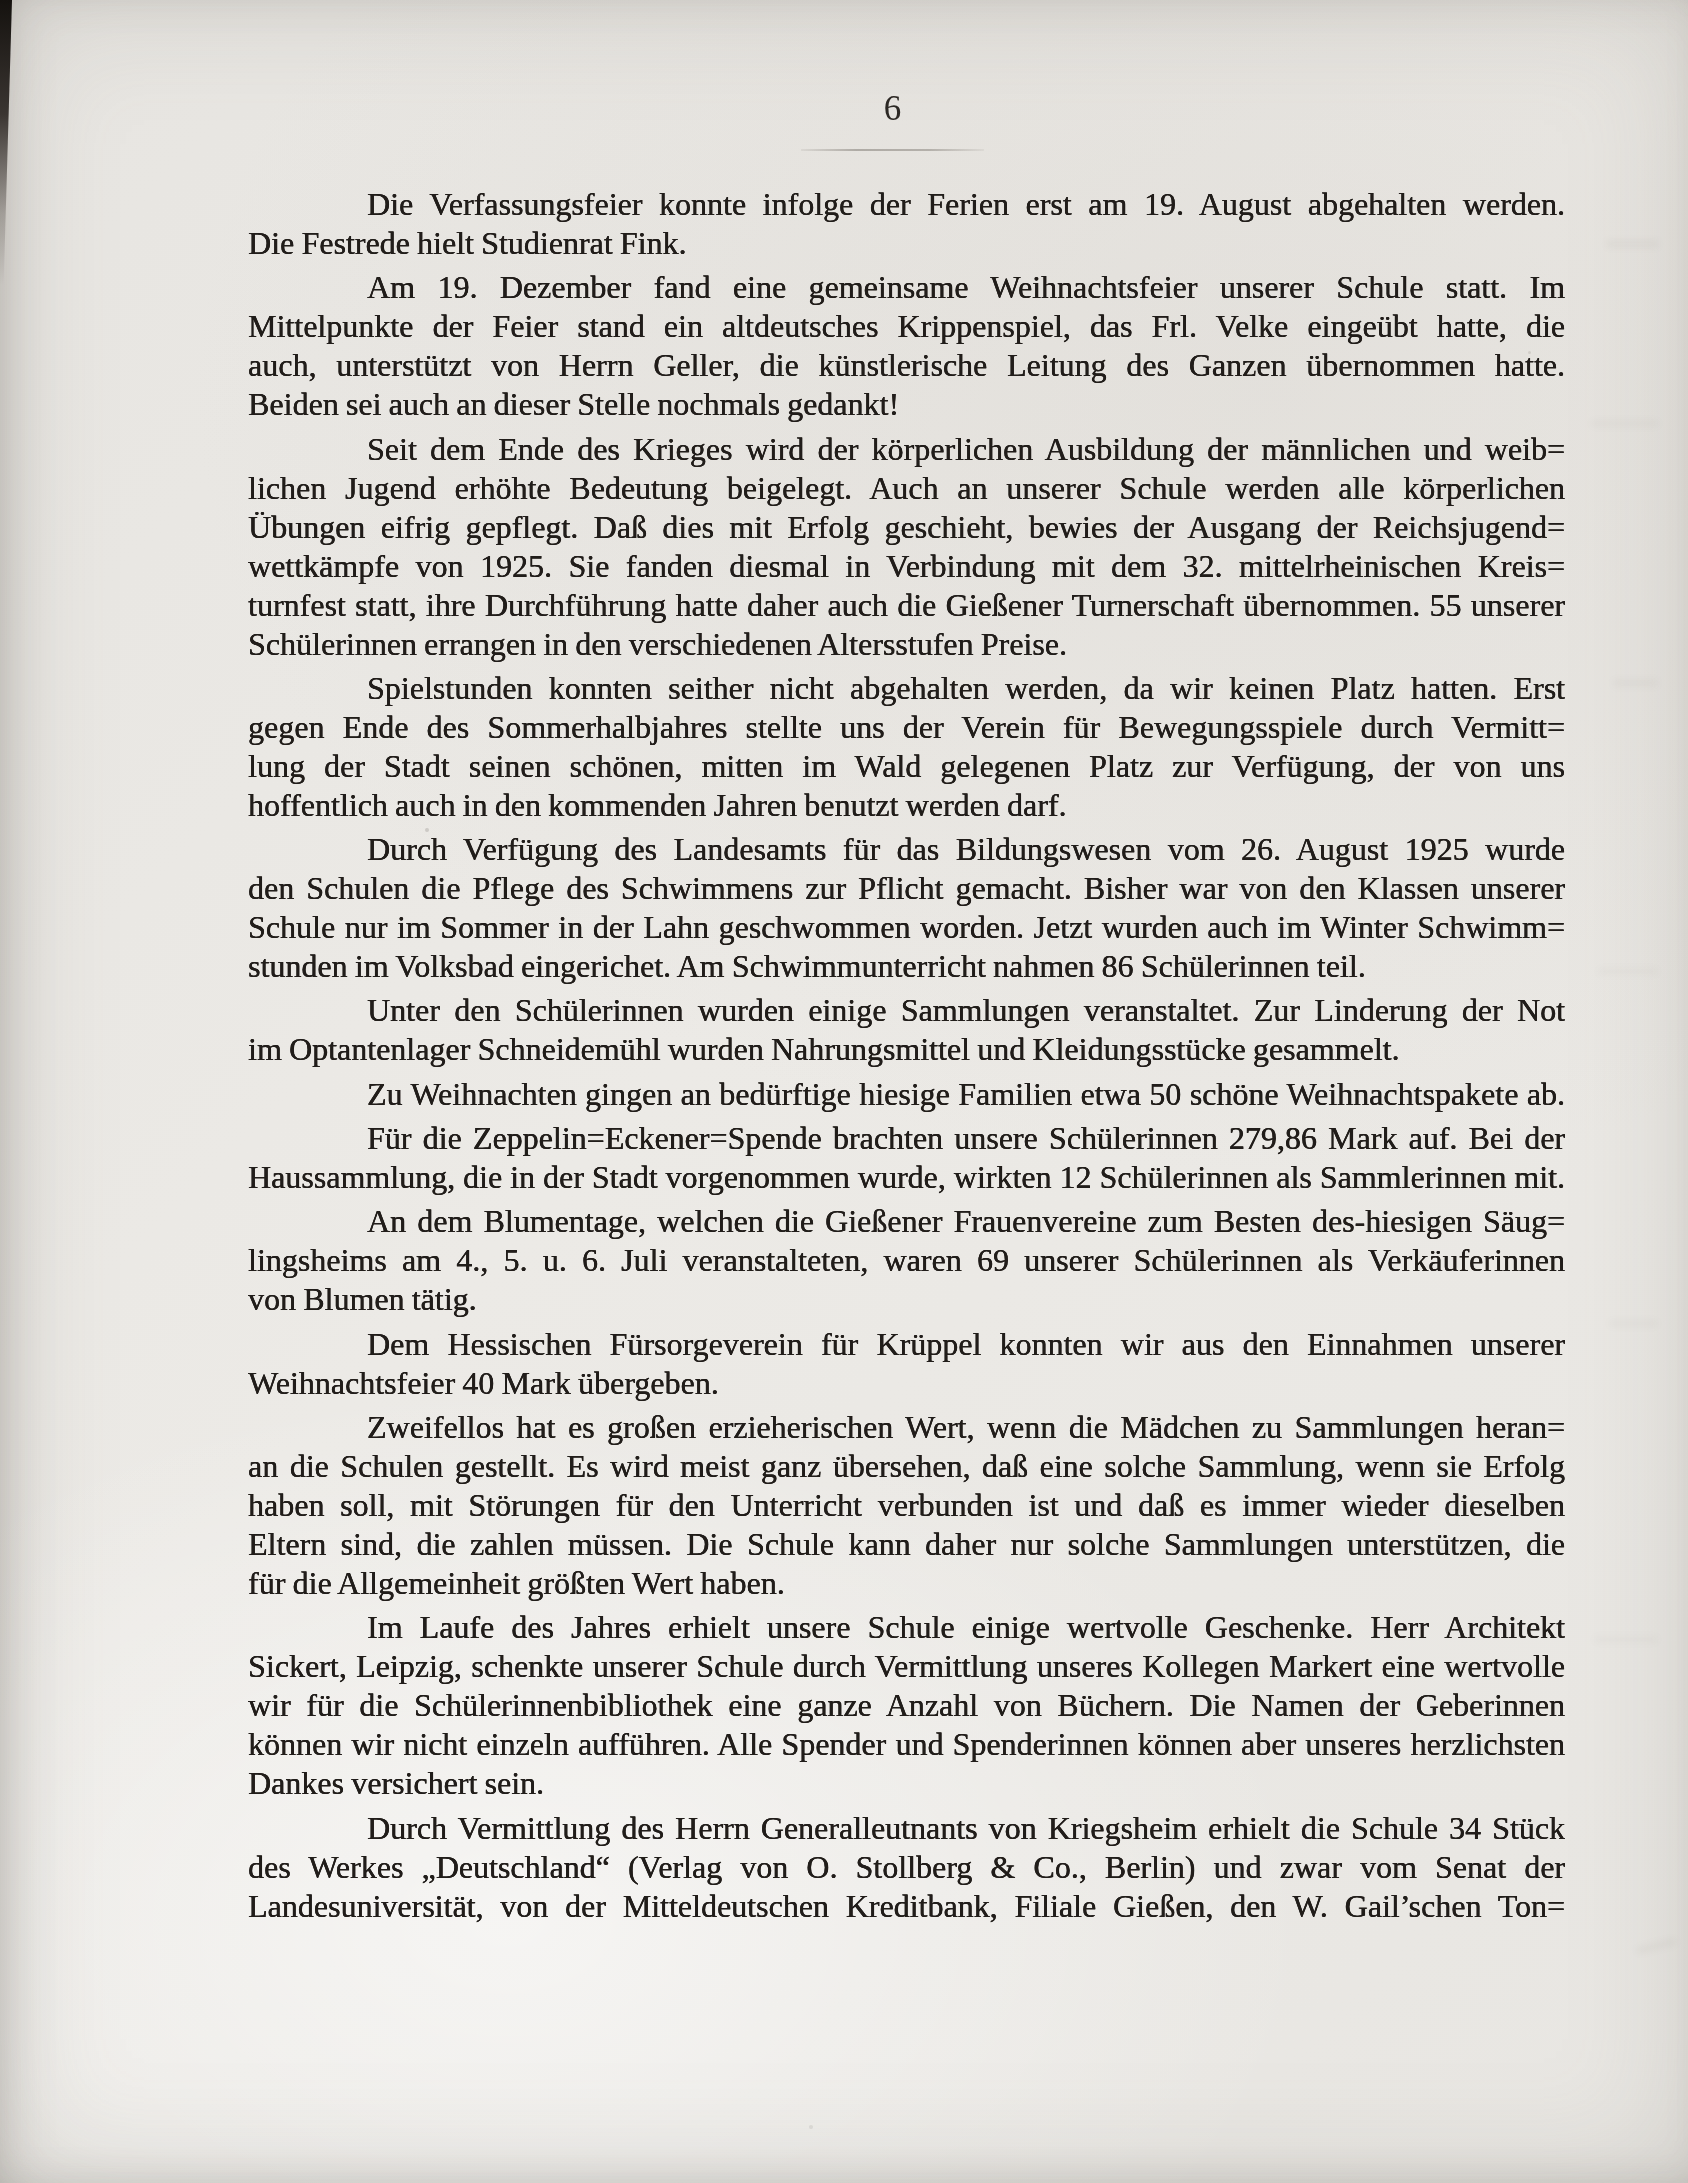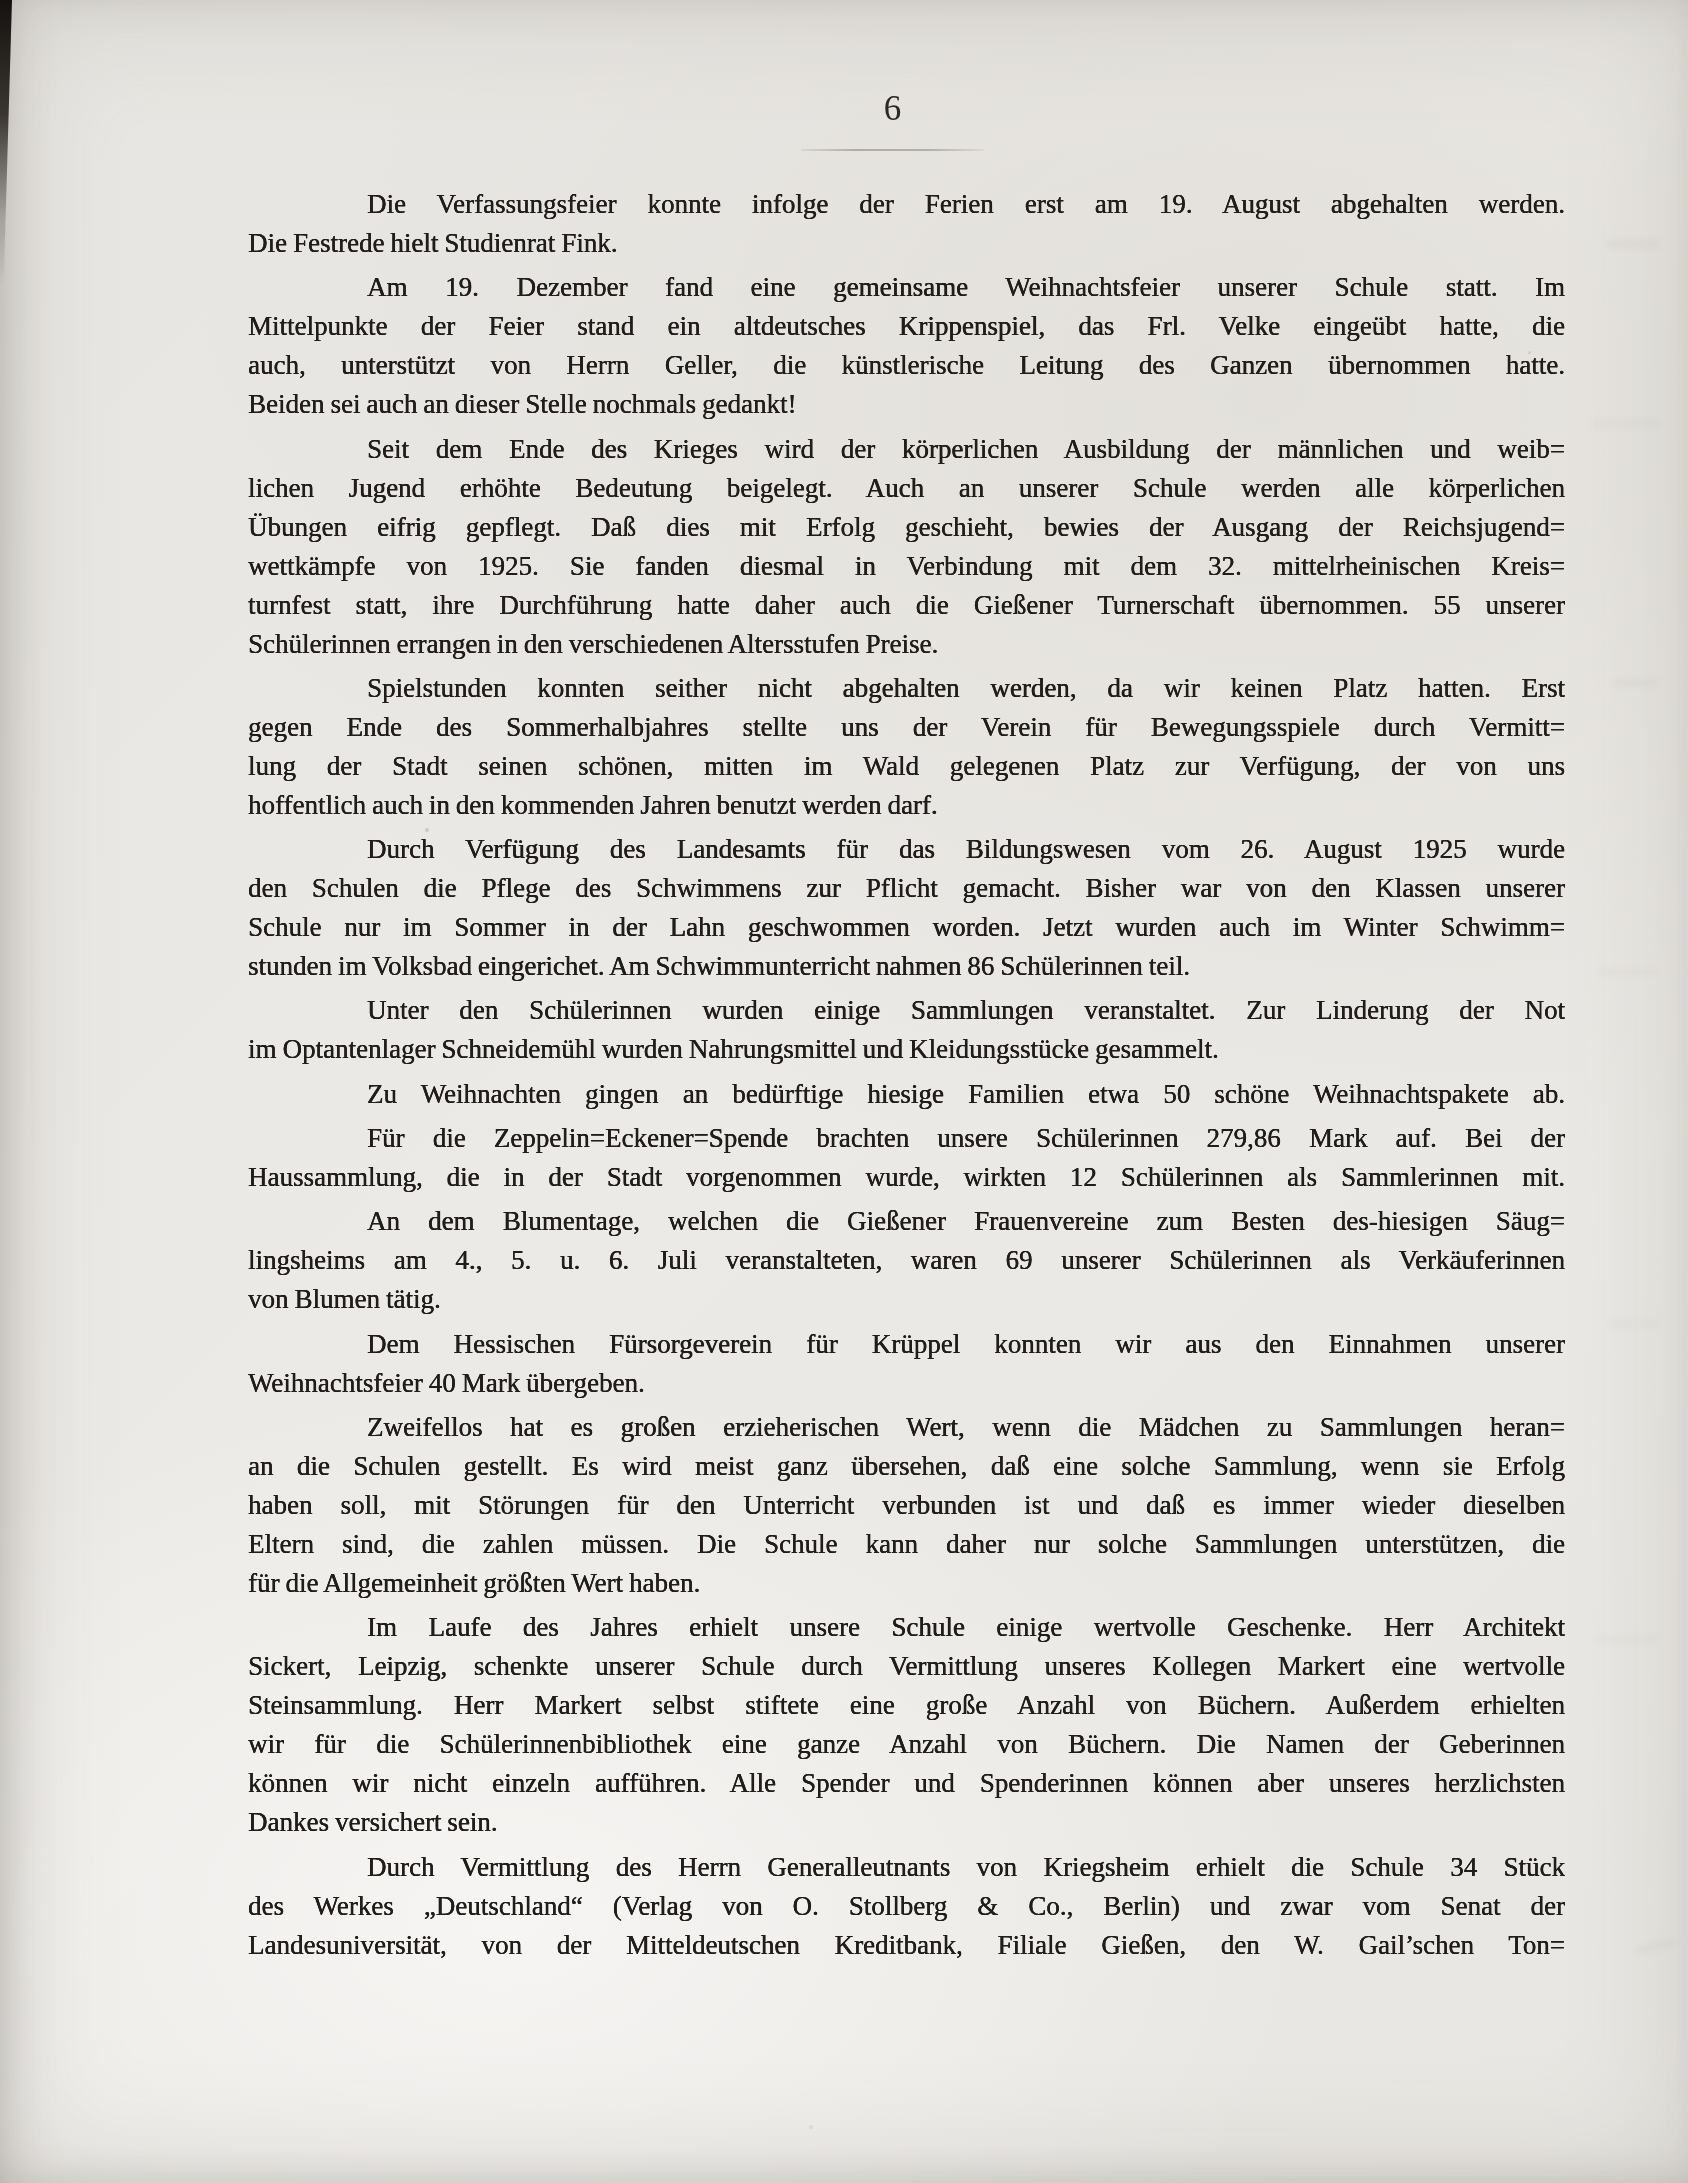--- a/index.html
+++ b/index.html
@@ -58,21 +58,21 @@
     width: 183px;
     height: 1.5px;
     background: linear-gradient(to right, rgba(150,145,138,0.15), rgba(130,125,118,0.55) 30%, rgba(130,125,118,0.5) 70%, rgba(150,145,138,0.12));
   }
 
   .text-block {
     position: absolute;
     left: 248px;
     top: 185px;
     width: 1317px;
-    font-size: 27px;
+    font-size: 32px;
     line-height: 39px;
     text-shadow: 0.3px 0 0 currentColor, 0 0.2px 0.3px rgba(33,29,26,0.75);
   }
   .para {
     margin: 0 0 5.3px 0;
     padding: 0;
   }
   .para:last-child { margin-bottom: 18px; }
   .ln {
     height: 39px;
@@ -177,21 +177,20 @@
     <span class="ln just first" style="display:block">Zweifellos hat es großen erzieherischen Wert, wenn die Mädchen zu Sammlungen heran=</span>
     <span class="ln just" style="display:block">an die Schulen gestellt.  Es wird meist ganz übersehen, daß eine solche Sammlung, wenn sie Erfolg</span>
     <span class="ln just" style="display:block">haben soll, mit Störungen für den Unterricht verbunden ist und daß es immer wieder dieselben</span>
     <span class="ln just" style="display:block">Eltern sind, die zahlen müssen.  Die Schule kann daher nur solche Sammlungen unterstützen, die</span>
     <span class="ln" style="display:block">für die Allgemeinheit größten Wert haben.</span>
   </p>
 
   <p class="para">
     <span class="ln just first" style="display:block">Im Laufe des Jahres erhielt unsere Schule einige wertvolle Geschenke.  Herr Architekt</span>
     <span class="ln just" style="display:block">Sickert, Leipzig, schenkte unserer Schule durch Vermittlung unseres Kollegen Markert eine wertvolle</span>
-    <span class="ln just" style="display:block">Steinsammlung.  Herr Markert selbst stiftete eine große Anzahl von Büchern.  Außerdem erhielten</span>
     <span class="ln just" style="display:block">wir für die Schülerinnenbibliothek eine ganze Anzahl von Büchern.   Die Namen der Geberinnen</span>
     <span class="ln just" style="display:block">können wir nicht einzeln aufführen. Alle Spender und Spenderinnen können aber unseres herzlichsten</span>
     <span class="ln" style="display:block">Dankes versichert sein.</span>
   </p>
 
   <p class="para">
     <span class="ln just first" style="display:block">Durch Vermittlung des Herrn Generalleutnants von Kriegsheim erhielt die Schule 34 Stück</span>
     <span class="ln just" style="display:block">des Werkes „Deutschland“ (Verlag von O. Stollberg &amp; Co., Berlin) und zwar vom Senat der</span>
     <span class="ln just" style="display:block">Landesuniversität, von der Mitteldeutschen Kreditbank, Filiale Gießen, den W. Gail’schen Ton=</span>
   </p>

